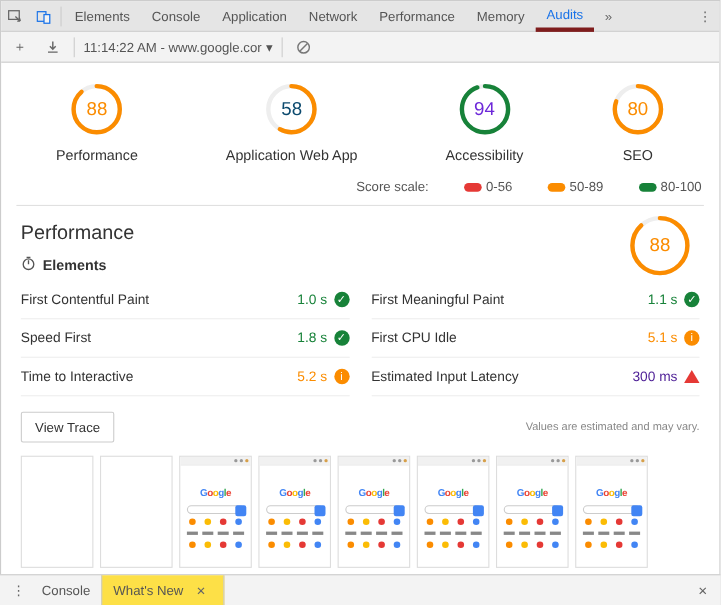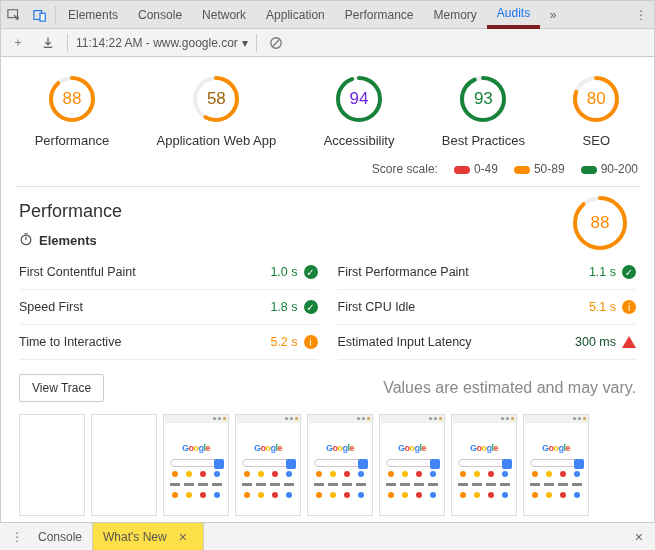--- a/index.html
+++ b/index.html
@@ -14,44 +14,44 @@
 .toolbar .icon-btn { width: 22px; height: 22px; display: flex; align-items: center; justify-content: center; color: #666; }
 .toolbar .sep { width: 1px; height: 18px; background: #ccc; }
 .toolbar .report-select { color: #555; display: flex; align-items: center; gap: 4px; cursor: pointer; }
 .content { height: 464px; overflow-y: scroll; position: relative; }
 .scores-row { display: flex; justify-content: space-around; padding: 18px 10px 8px; }
 .score-col { display: flex; flex-direction: column; align-items: center; gap: 10px; }
 .gauge { position: relative; width: 48px; height: 48px; }
 .gauge svg { transform: rotate(-90deg); }
 .gauge-text { position: absolute; inset: 0; display: flex; align-items: center; justify-content: center; font-size: 17px; color: #333; }
 .score-label { font-size: 13px; color: #333; }
-.scale-row { display: flex; justify-content: flex-end; gap: 16px; padding: 6px 16px 10px; font-size: 12px; color: #555; }
+.scale-row { display: flex; justify-content: flex-end; gap: 32px; padding: 6px 16px 10px; font-size: 12px; color: #555; }
 .pill { display: inline-block; width: 16px; height: 8px; border-radius: 4px; margin-right: 4px; vertical-align: middle; }
 .pill.red { background: #e53935; }
 .pill.orange { background: #fb8c00; }
 .pill.green { background: #178239; }
 hr.hline { border: none; border-top: 1px solid #e0e0e0; margin: 0 14px; }
 .section { padding: 14px 18px; position: relative; }
 .section-title { font-size: 18px; color: #333; margin-bottom: 10px; }
 .section .gauge.big { position: absolute; right: 26px; top: 8px; width: 56px; height: 56px; }
 .metrics-header { display: flex; align-items: center; gap: 6px; font-weight: bold; font-size: 13px; margin: 8px 0 6px; color: #333; }
 .metrics-grid { display: flex; gap: 20px; }
 .metrics-col { flex: 1; }
 .metric-row { display: flex; justify-content: space-between; align-items: center; padding: 10px 0; border-bottom: 1px solid #eee; font-size: 12.5px; }
 .metric-value { display: flex; align-items: center; gap: 6px; }
 .metric-value.green { color: #178239; margin-left: 46px; }
 .metric-value.orange { color: #fb8c00; }
-.metric-value.red { color: #14532d; margin-left: 24px; }
+.metric-value.red { color: #4c1d95; margin-left: 24px; }
 .status-icon { width: 14px; height: 14px; border-radius: 50%; display: inline-flex; align-items: center; justify-content: center; font-size: 10px; color: #fff; }
 .status-icon.green { background: #178239; }
 .status-icon.orange { background: #fb8c00; }
 .status-icon.red-tri { width: 0; height: 0; border-left: 7px solid transparent; border-right: 7px solid transparent; border-bottom: 12px solid #e53935; border-radius: 0; background: none; }
 .trace-row { display: flex; justify-content: space-between; align-items: center; padding: 14px 0 6px; }
 .view-trace { border: 1px solid #ccc; background: #fff; padding: 6px 12px; font-size: 12px; cursor: pointer; border-radius: 2px; color: #333; }
-.note { color: #888; font-size: 16px; }
+.note { color: #888; font-size: 10px; }
 .filmstrip { display: flex; gap: 6px; margin-top: 6px; }
 .thumb { width: 66px; height: 102px; border: 1px solid #ddd; background: #fff; position: relative; overflow: hidden; }
 .thumb.blank { background: #fff; }
 .thumb-logo { margin: 20px auto 6px; text-align: center; font-size: 9px; font-weight: bold; letter-spacing: -0.5px; }
 .glogo span:nth-child(1){color:#4285F4}.glogo span:nth-child(2){color:#EA4335}.glogo span:nth-child(3){color:#FBBC05}.glogo span:nth-child(4){color:#4285F4}.glogo span:nth-child(5){color:#34A853}.glogo span:nth-child(6){color:#EA4335}
 .thumb-search { width: 52px; height: 8px; border: 1px solid #ccc; border-radius: 4px; margin: 0 auto 4px; position: relative; }
 .thumb-search::after { content:""; position:absolute; right:-3px; top:-1px; width:10px; height:10px; background:#4285F4; border-radius:2px; }
 .thumb-icons { display: flex; justify-content: space-around; margin: 4px 4px 0; }
 .thumb-icons i { width: 6px; height: 6px; border-radius: 50%; }
 .thumb-icons i:nth-child(1){background:#fb8c00}.thumb-icons i:nth-child(2){background:#fbbc05}.thumb-icons i:nth-child(3){background:#e53935}.thumb-icons i:nth-child(4){background:#4285F4}
@@ -80,22 +80,22 @@
   </div>
   <div class="icon-btn">
     <svg class="ico" viewBox="0 0 16 16">
         <rect x="1" y="3" width="9" height="10" fill="none" stroke="#1a73e8" stroke-width="1.3"></rect>
         <rect x="8" y="6" width="6" height="9" fill="#f3f3f3" stroke="#1a73e8" stroke-width="1.3"></rect>
       </svg>
   </div>
   <div class="sep"></div>
   <div class="tab">Elements</div>
   <div class="tab">Console</div>
+  <div class="tab">Application</div>
   <div class="tab">Network</div>
-  <div class="tab">Application</div>
   <div class="tab">Performance</div>
   <div class="tab">Memory</div>
   <div class="tab active">Audits</div>
   <div class="icon-btn">»</div>
   <div class="spacer"></div>
   <div class="icon-btn">⋮</div>
 </div>
 
 <div class="toolbar">
   <div class="icon-btn">＋</div>
@@ -124,50 +124,43 @@
         <div class="gauge"><svg width="48" height="48">
             <circle cx="24" cy="24" r="21" fill="none" stroke="#eee" stroke-width="4"></circle>
             <circle cx="24" cy="24" r="21" fill="none" stroke="#fb8c00" stroke-width="4" stroke-dasharray="131.94689145077132" stroke-dashoffset="15.833626974092558" stroke-linecap="round"></circle>
           </svg><div class="gauge-text" style="color:#fb8c00">88</div></div>
         <div class="score-label">Performance</div>
       </div>
       <div class="score-col">
         <div class="gauge"><svg width="48" height="48">
             <circle cx="24" cy="24" r="21" fill="none" stroke="#eee" stroke-width="4"></circle>
             <circle cx="24" cy="24" r="21" fill="none" stroke="#fb8c00" stroke-width="4" stroke-dasharray="131.94689145077132" stroke-dashoffset="55.41769440932396" stroke-linecap="round"></circle>
-          </svg><div class="gauge-text" style="color:#a16207">58</div></div>
+          </svg><div class="gauge-text" style="color:#0c4a6e">58</div></div>
         <div class="score-label">Application Web App</div>
       </div>
       <div class="score-col">
         <div class="gauge"><svg width="48" height="48">
             <circle cx="24" cy="24" r="21" fill="none" stroke="#eee" stroke-width="4"></circle>
             <circle cx="24" cy="24" r="21" fill="none" stroke="#178239" stroke-width="4" stroke-dasharray="131.94689145077132" stroke-dashoffset="7.916813487046286" stroke-linecap="round"></circle>
           </svg><div class="gauge-text" style="color:#6d28d9">94</div></div>
         <div class="score-label">Accessibility</div>
       </div>
       <div class="score-col">
         <div class="gauge"><svg width="48" height="48">
             <circle cx="24" cy="24" r="21" fill="none" stroke="#eee" stroke-width="4"></circle>
-            <circle cx="24" cy="24" r="21" fill="none" stroke="#178239" stroke-width="4" stroke-dasharray="131.94689145077132" stroke-dashoffset="9.236282401553986" stroke-linecap="round"></circle>
-          </svg><div class="gauge-text" style="color:#178239">93</div></div>
-        <div class="score-label">Best Practices</div>
-      </div>
-      <div class="score-col">
-        <div class="gauge"><svg width="48" height="48">
-            <circle cx="24" cy="24" r="21" fill="none" stroke="#eee" stroke-width="4"></circle>
             <circle cx="24" cy="24" r="21" fill="none" stroke="#fb8c00" stroke-width="4" stroke-dasharray="131.94689145077132" stroke-dashoffset="26.38937829015426" stroke-linecap="round"></circle>
           </svg><div class="gauge-text" style="color:#fb8c00">80</div></div>
         <div class="score-label">SEO</div>
       </div>
     </div>
   <div class="scale-row">
     <span>Score scale:</span>
-    <span><span class="pill red"></span><span>0-49</span></span>
+    <span><span class="pill red"></span><span>0-56</span></span>
     <span><span class="pill orange"></span><span>50-89</span></span>
-    <span><span class="pill green"></span><span>90-200</span></span>
+    <span><span class="pill green"></span><span>80-100</span></span>
   </div>
   <hr class="hline">
   <div class="section">
     <div class="section-title">Performance</div>
     <div class="gauge big"><svg width="56" height="56">
           <circle cx="28" cy="28" r="25" fill="none" stroke="#eee" stroke-width="4"></circle>
           <circle cx="28" cy="28" r="25" fill="none" stroke="#fb8c00" stroke-width="4" stroke-dasharray="157.07963267948966" stroke-dashoffset="18.84955592153876" stroke-linecap="round"></circle>
         </svg><div class="gauge-text" style="color:#fb8c00">88</div></div>
     <div class="metrics-header">
       <span>
@@ -188,21 +181,21 @@
             <span>Speed First</span>
             <span class="metric-value green">1.8 s <span class="status-icon green">✓</span></span>
           </div>
           <div class="metric-row">
             <span>Time to Interactive</span>
             <span class="metric-value orange">5.2 s <span class="status-icon orange">i</span></span>
           </div>
         </div>
       <div class="metrics-col">
           <div class="metric-row">
-            <span>First Performance Paint</span>
+            <span>First Meaningful Paint</span>
             <span class="metric-value green">1.1 s <span class="status-icon green">✓</span></span>
           </div>
           <div class="metric-row">
             <span>First CPU Idle</span>
             <span class="metric-value orange">5.1 s <span class="status-icon orange">i</span></span>
           </div>
           <div class="metric-row">
             <span>Estimated Input Latency</span>
             <span class="metric-value red">300 ms <span class="status-icon red-tri"></span></span>
           </div>

